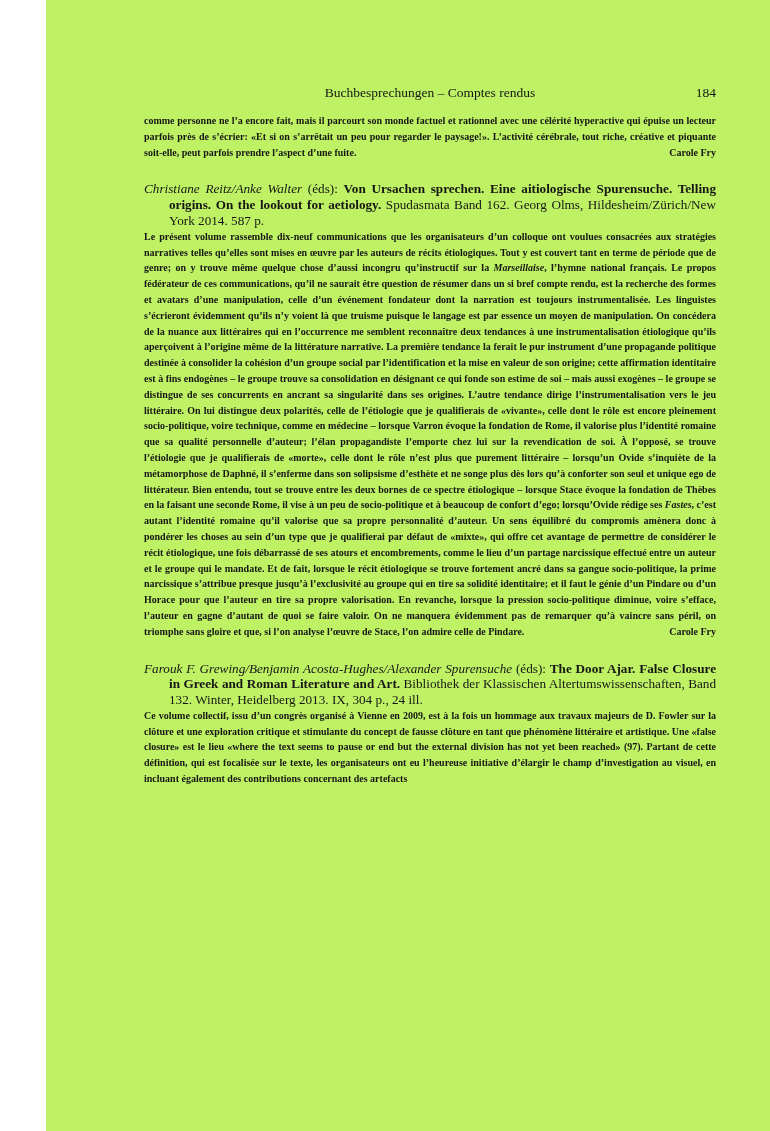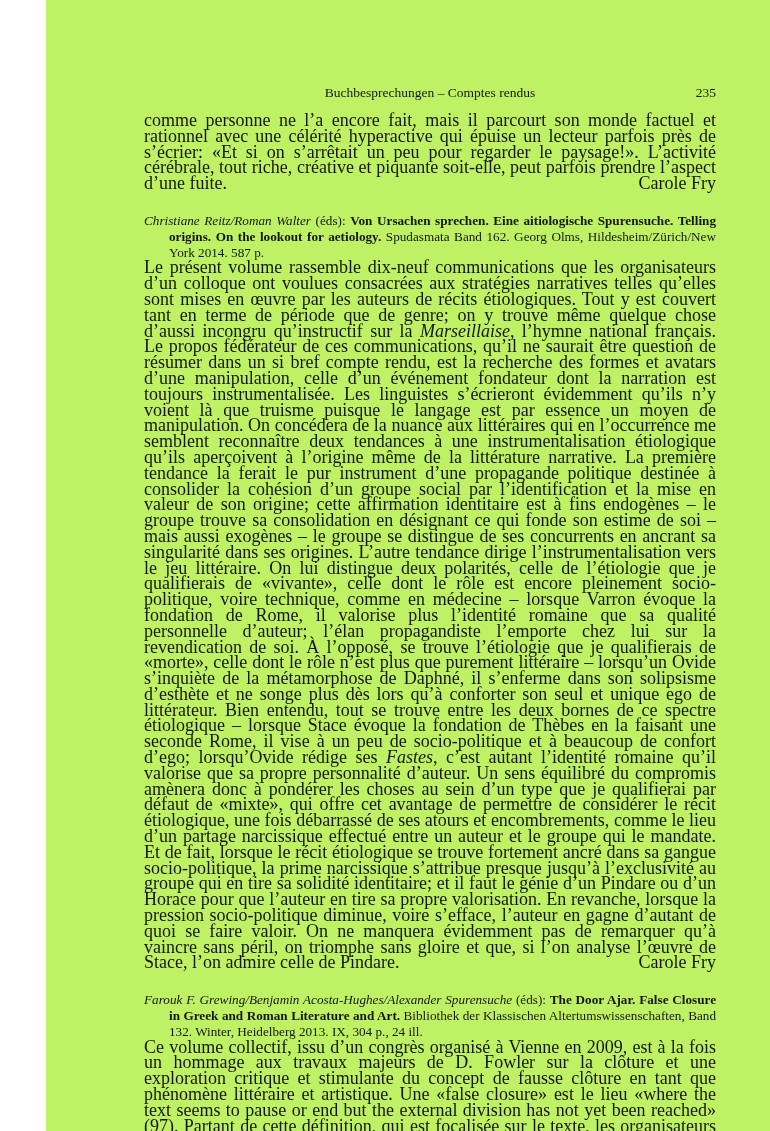--- a/index.html
+++ b/index.html
@@ -26,23 +26,24 @@
     line-height: 16px;
     margin: 0 0 12px 0;
   }
   .page-number {
     position: absolute;
     right: 0;
     top: 0;
   }
   .body-par {
     margin: 0;
-    font-size: 18px;
+    font-size: 10px;
     line-height: 15.8px;
     text-align: justify;
+    font-weight: bold;
   }
   .citation {
     margin: 21px 0 0 0;
     font-size: 13.2px;
     line-height: 15.8px;
     text-align: justify;
     padding-left: 25px;
     text-indent: -25px;
   }
   .sig {
@@ -62,26 +63,26 @@
   }
 </style>
 </head>
 <body>
 
 <div class="page">
   <div class="content">
 
     <div class="running-header">
       <span class="header-title">Buchbesprechungen – Comptes rendus</span>
-      <span class="page-number">235</span>
+      <span class="page-number">184</span>
     </div>
 
     <p class="body-par"><span><span>comme personne ne l’a encore fait, mais il parcourt son monde factuel et rationnel avec une célérité hyperactive qui épuise un lecteur parfois près de s’écrier: «Et si on s’arrêtait un peu pour regarder le paysage!». L’activité cérébrale, tout riche, créative et piquante soit-elle, peut parfois prendre l’aspect d’une fuite.</span></span><span class="sig">Carole Fry</span></p>
 
-    <div class="citation"><span><span style="font-style: italic;">Christiane Reitz/Roman Walter</span><span> (éds): </span><span style="font-weight: bold;">Von Ursachen sprechen. Eine aitiologische Spurensuche. Telling origins. On the lookout for aetiology.</span><span> Spudasmata Band 162. Georg Olms, Hildesheim/Zürich/New York 2014. 587 p.</span></span></div>
+    <div class="citation"><span><span style="font-style: italic;">Christiane Reitz/Anke Walter</span><span> (éds): </span><span style="font-weight: bold;">Von Ursachen sprechen. Eine aitiologische Spurensuche. Telling origins. On the lookout for aetiology.</span><span> Spudasmata Band 162. Georg Olms, Hildesheim/Zürich/New York 2014. 587 p.</span></span></div>
 
     <p class="body-par"><span><span>Le présent volume rassemble dix-neuf communications que les organisateurs d’un colloque ont voulues consacrées aux stratégies narratives telles qu’elles sont mises en œuvre par les auteurs de récits étiologiques. Tout y est couvert tant en terme de période que de genre; on y trouve même quelque chose d’aussi incongru qu’instructif sur la </span><span style="font-style: italic;">Marseillaise</span><span>, l’hymne national français. Le propos fédérateur de ces communications, qu’il ne saurait être question de résumer dans un si bref compte rendu, est la recherche des formes et avatars d’une manipulation, celle d’un événement fondateur dont la narration est toujours instrumentalisée. Les linguistes s’écrieront évidemment qu’ils n’y voient là que truisme puisque le langage est par essence un moyen de manipulation. On concédera de la nuance aux littéraires qui en l’occurrence me semblent reconnaître deux tendances à une instrumentalisation étiologique qu’ils aperçoivent à l’origine même de la littérature narrative. La première tendance la ferait le pur instrument d’une propagande politique destinée à consolider la cohésion d’un groupe social par l’identification et la mise en valeur de son origine; cette affirmation identitaire est à fins endogènes – le groupe trouve sa consolidation en désignant ce qui fonde son estime de soi – mais aussi exogènes – le groupe se distingue de ses concurrents en ancrant sa singularité dans ses origines. L’autre tendance dirige l’instrumentalisation vers le jeu littéraire. On lui distingue deux polarités, celle de l’étiologie que je qualifierais de «vivante», celle dont le rôle est encore pleinement socio-politique, voire technique, comme en médecine – lorsque Varron évoque la fondation de Rome, il valorise plus l’identité romaine que sa qualité personnelle d’auteur; l’élan propagandiste l’emporte chez lui sur la revendication de soi. À l’opposé, se trouve l’étiologie que je qualifierais de «morte», celle dont le rôle n’est plus que purement littéraire – lorsqu’un Ovide s’inquiète de la métamorphose de Daphné, il s’enferme dans son solipsisme d’esthète et ne songe plus dès lors qu’à conforter son seul et unique ego de littérateur. Bien entendu, tout se trouve entre les deux bornes de ce spectre étiologique – lorsque Stace évoque la fondation de Thèbes en la faisant une seconde Rome, il vise à un peu de socio-politique et à beaucoup de confort d’ego; lorsqu’Ovide rédige ses </span><span style="font-style: italic;">Fastes</span><span>, c’est autant l’identité romaine qu’il valorise que sa propre personnalité d’auteur. Un sens équilibré du compromis amènera donc à pondérer les choses au sein d’un type que je qualifierai par défaut de «mixte», qui offre cet avantage de permettre de considérer le récit étiologique, une fois débarrassé de ses atours et encombrements, comme le lieu d’un partage narcissique effectué entre un auteur et le groupe qui le mandate. Et de fait, lorsque le récit étiologique se trouve fortement ancré dans sa gangue socio-politique, la prime narcissique s’attribue presque jusqu’à l’exclusivité au groupe qui en tire sa solidité identitaire; et il faut le génie d’un Pindare ou d’un Horace pour que l’auteur en tire sa propre valorisation. En revanche, lorsque la pression socio-politique diminue, voire s’efface, l’auteur en gagne d’autant de quoi se faire valoir. On ne manquera évidemment pas de remarquer qu’à vaincre sans péril, on triomphe sans gloire et que, si l’on analyse l’œuvre de Stace, l’on admire celle de Pindare.</span></span><span class="sig">Carole Fry</span></p>
 
     <div class="citation"><span><span style="font-style: italic;">Farouk F. Grewing/Benjamin Acosta-Hughes/Alexander Spurensuche</span><span> (éds): </span><span style="font-weight: bold;">The Door Ajar. False Closure in Greek and Roman Literature and Art.</span><span> Bibliothek der Klassischen Altertumswissenschaften, Band 132. Winter, Heidelberg 2013. IX, 304 p., 24 ill.</span></span></div>
 
     <p class="body-par"><span><span>Ce volume collectif, issu d’un congrès organisé à Vienne en 2009, est à la fois un hommage aux travaux majeurs de D. Fowler sur la clôture et une exploration critique et stimulante du concept de fausse clôture en tant que phénomène littéraire et artistique. Une «false closure» est le lieu «where the text seems to pause or end but the external division has not yet been reached» (97). Partant de cette définition, qui est focalisée sur le texte, les organisateurs ont eu l’heureuse initiative d’élargir le champ d’investigation au visuel, en incluant également des contributions concernant des artefacts</span></span><span class="sig"></span></p>
 
   </div>
 
   <div class="sidebar-vertical"><span><span>© 2015 Schwabe Verlag Basel – </span><span style="color: rgb(230, 48, 86);">Separatum</span><span> – Open Access erst ab 1.12.2016 gestattet</span></span></div>

